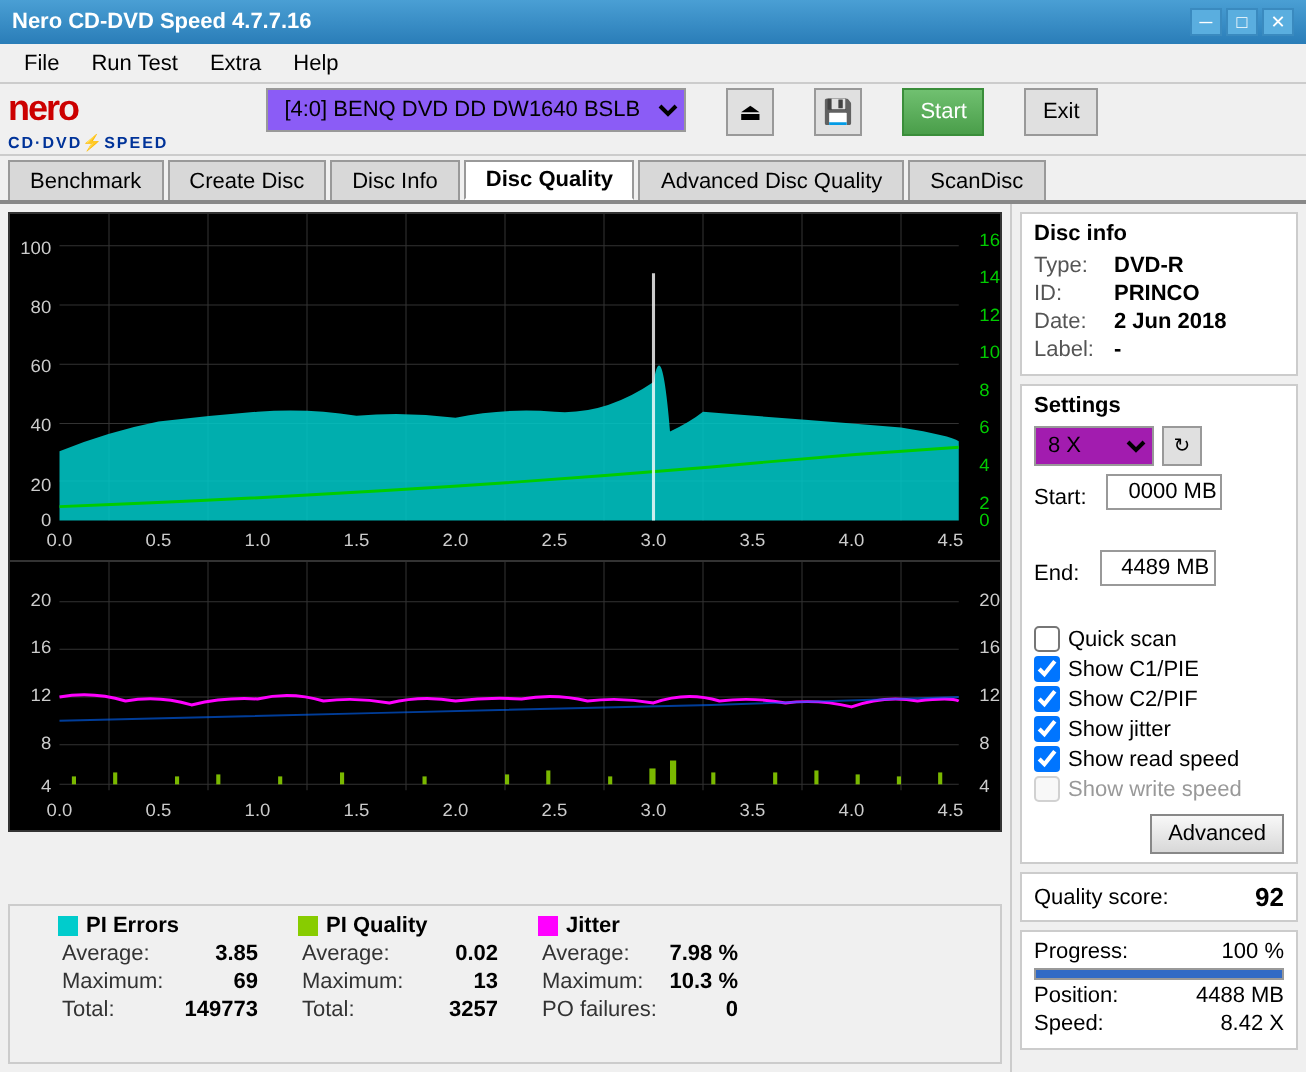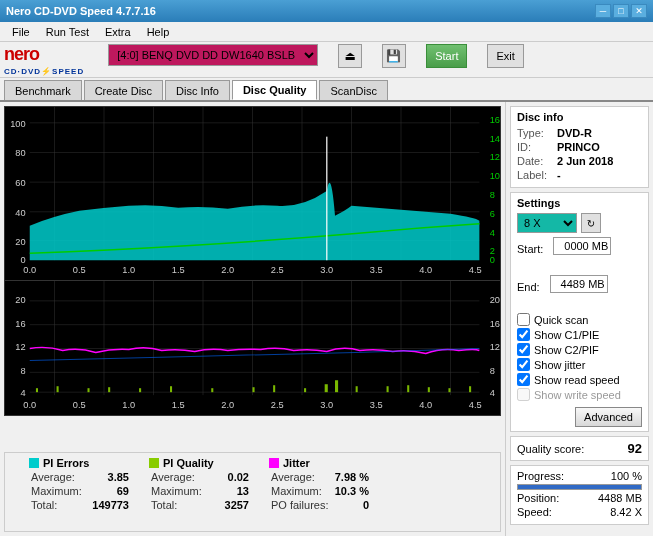--- a/index.html
+++ b/index.html
@@ -71,26 +71,27 @@
       letter-spacing: -1px;
     }
     .logo-sub {
       font-size: 8px;
       color: #003399;
       font-weight: bold;
       letter-spacing: 1px;
       margin-top: 2px;
     }
     .drive-select {
-      background: #be185d;
+      background: #8b5cf6;
       border: 1px solid #999;
       padding: 2px 4px;
       font-size: 11px;
       height: 22px;
       width: 210px;
+      margin-left: 25px;
     }
     .toolbar-btn {
       height: 24px;
       padding: 2px 8px;
       font-size: 11px;
       background: #e0e0e0;
       border: 1px solid #999;
       cursor: pointer;
     }
     .toolbar-btn.green {
@@ -201,21 +202,21 @@
       font-weight: bold;
       font-size: 11px;
       margin-bottom: 4px;
     }
     .info-row { display: flex; gap: 4px; font-size: 11px; margin-bottom: 2px; }
     .info-label { color: #555; min-width: 36px; }
     .info-val { font-weight: bold; color: #000; }
     .settings-row { display: flex; align-items: center; gap: 4px; margin-bottom: 4px; }
     .settings-select {
       border: 1px solid #999;
-      background: #14b8a6;
+      background: #a21caf;
       padding: 1px 2px;
       font-size: 11px;
       height: 20px;
       width: 60px;
     }
     .mb-input {
       border: 1px solid #999;
       background: white;
       width: 58px;
       height: 18px;
@@ -291,20 +292,21 @@
   <div class="toolbar-icon-btn" title="Save">💾</div>
   <button class="toolbar-btn green">Start</button>
   <button class="toolbar-btn">Exit</button>
 </div>
 
 <div class="tab-bar">
   <div class="tab">Benchmark</div>
   <div class="tab">Create Disc</div>
   <div class="tab">Disc Info</div>
   <div class="tab active">Disc Quality</div>
+  <div class="tab">Advanced Disc Quality</div>
   <div class="tab">ScanDisc</div>
 </div>
 
 <div class="main-content">
 
   <div class="chart-wrap">
 
     <div style="flex:1; display:flex; flex-direction:column; margin:4px 4px 0 4px; gap:0;">
 
       <div class="chart-top">

